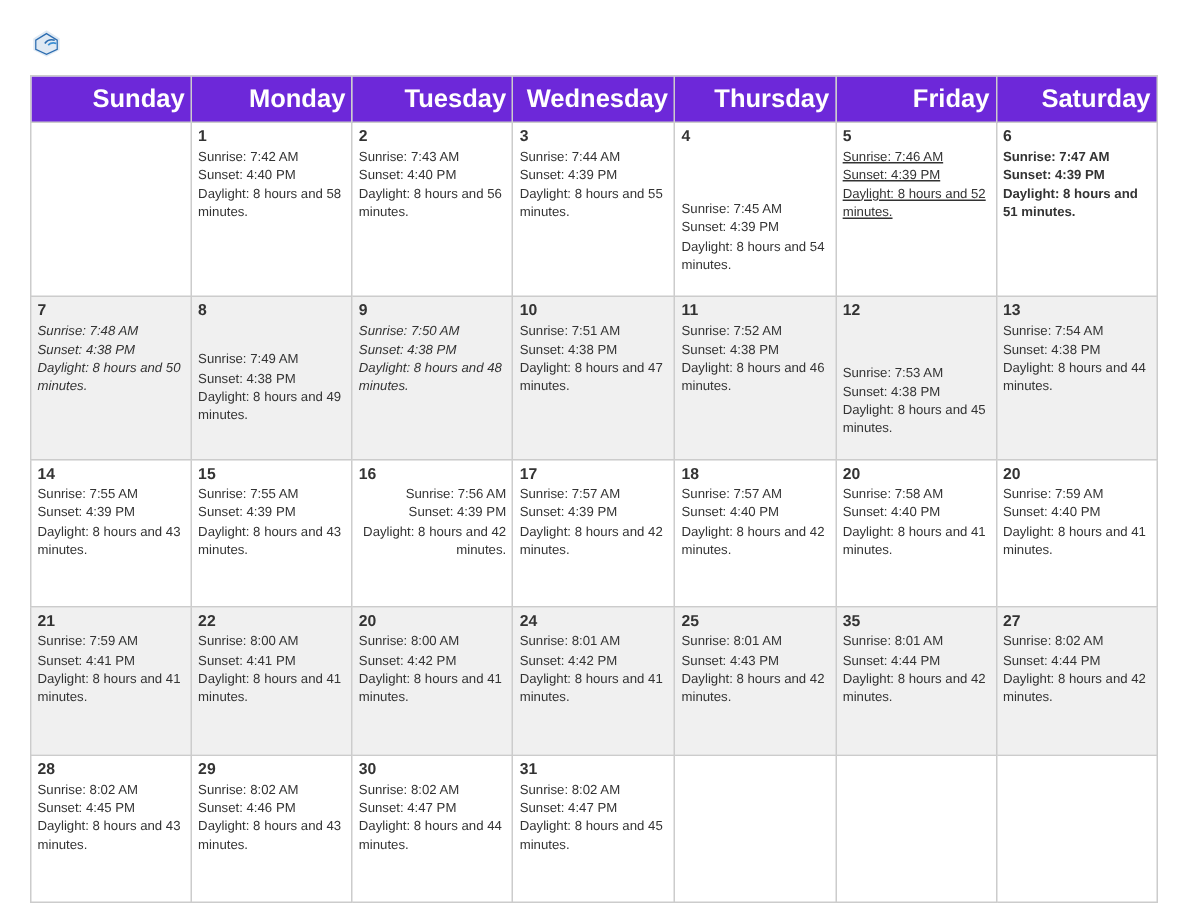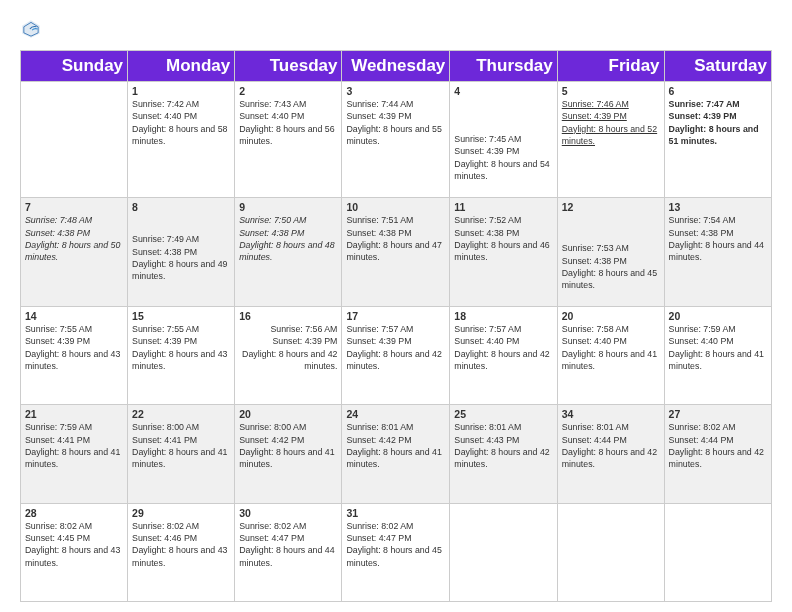--- a/index.html
+++ b/index.html
@@ -288,21 +288,21 @@
 Sunset: 4:42 PM
 Daylight: 8 hours and 41 minutes.</div>
           </td>
           <td>
             <span class="day-number">25</span>
             <div class="day-info" style="white-space: pre-line;">Sunrise: 8:01 AM
 Sunset: 4:43 PM
 Daylight: 8 hours and 42 minutes.</div>
           </td>
           <td>
-            <span class="day-number">34</span>
+            <span class="day-number">35</span>
             <div class="day-info" style="white-space: pre-line;">Sunrise: 8:01 AM
 Sunset: 4:44 PM
 Daylight: 8 hours and 42 minutes.</div>
           </td>
           <td>
             <span class="day-number">27</span>
             <div class="day-info" style="white-space: pre-line;">Sunrise: 8:02 AM
 Sunset: 4:44 PM
 Daylight: 8 hours and 42 minutes.</div>
           </td>

